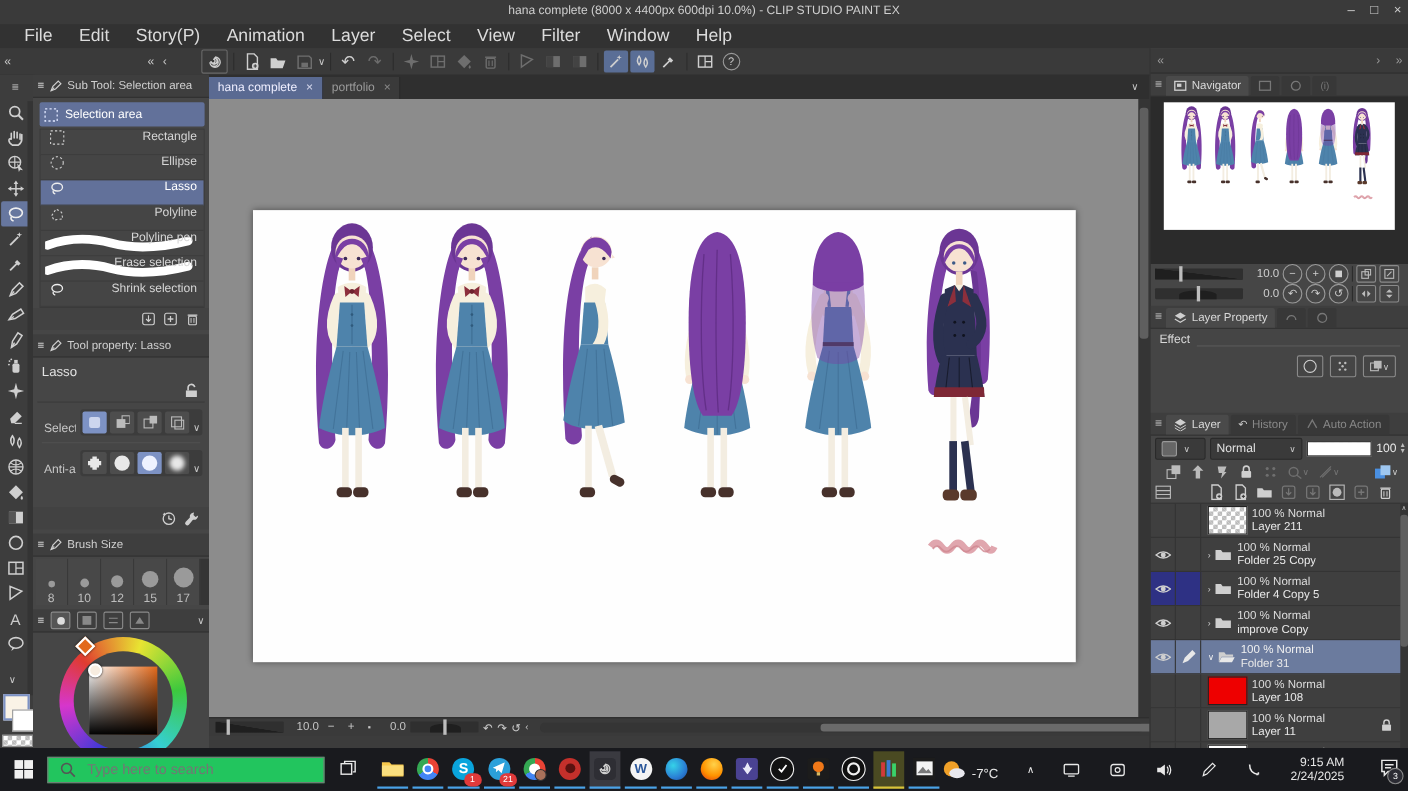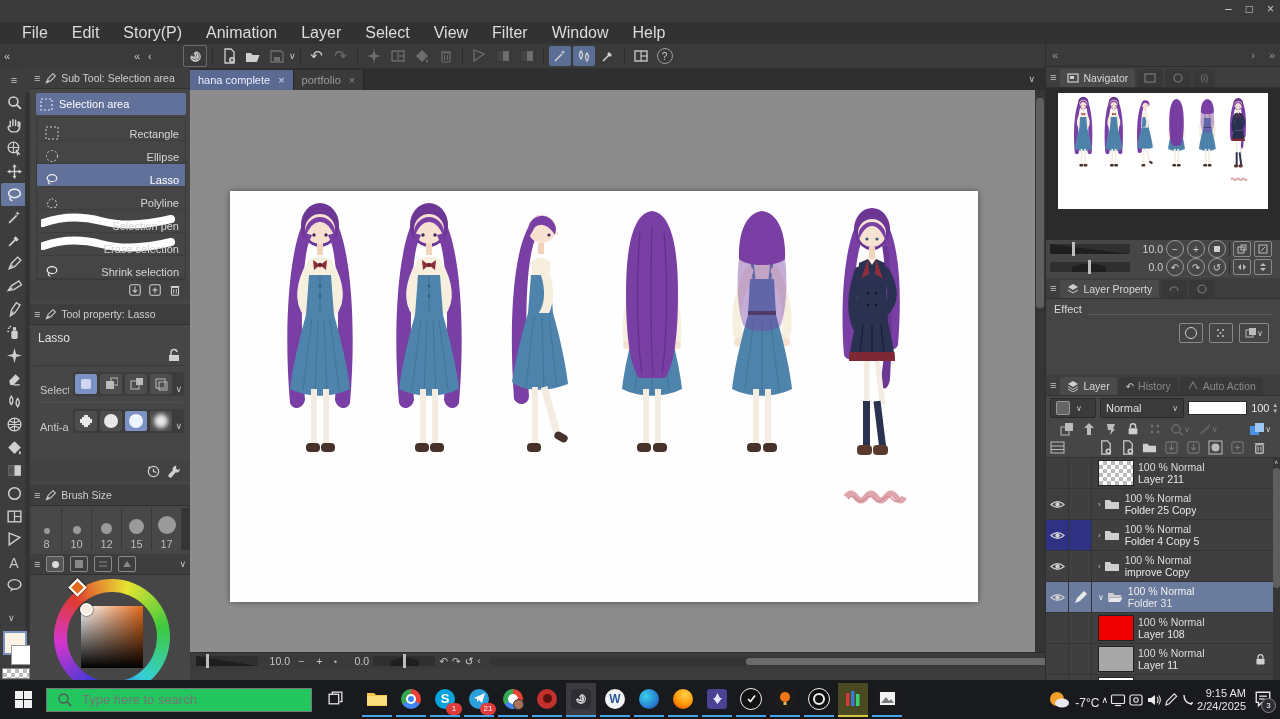--- a/index.html
+++ b/index.html
@@ -24,21 +24,21 @@
   .toolstrip{left:0;top:68px;width:30px;height:612px;background:#3d3d3d;border-right:1px solid #2e2e2e;}
   .ts-item{width:26px;height:23px;margin-left:1px;display:flex;align-items:center;justify-content:center;border-radius:2px;}
   .ts-item.sel{background:#67779f;}
   .ts-scroll{position:absolute;right:0;top:24px;width:5px;height:540px;background:#343434;}
   .swatch{position:absolute;border:1px solid #999;}
   .checker{background-image:linear-gradient(45deg,#bbb 25%,transparent 25%,transparent 75%,#bbb 75%),linear-gradient(45deg,#bbb 25%,transparent 25%,transparent 75%,#bbb 75%);background-size:8px 8px;background-position:0 0,4px 4px;background-color:#fff;}
   
   .leftpanel{left:30px;top:68px;width:160px;height:612px;background:#464646;}
   .phead{height:20px;background:#3e3e3e;display:flex;align-items:center;gap:4px;padding-left:4px;border-bottom:1px solid #303030;color:#cfcfcf;font-size:10.5px;}
   .sub-sel{margin:4px 4px 2px 6px;height:22px;background:#62719a;color:#fff;display:flex;align-items:center;gap:6px;padding-left:4px;border-radius:2px;}
-  .st-row{height:22px;display:flex;align-items:flex-end;padding:0 6px 0 8px;color:#d6d6d6;border-bottom:1px solid #3d3d3d;background:#454545;}
+  .st-row{height:22px;display:flex;align-items:flex-start;padding:0 6px 0 8px;color:#d6d6d6;border-bottom:1px solid #3d3d3d;background:#454545;}
   .st-row .lbl{margin-left:auto;font-size:11px;}
   .st-row.sel{background:#62719a;color:#fff;}
   .st-foot{height:20px;display:flex;align-items:center;justify-content:flex-end;gap:6px;padding-right:8px;background:#424242;}
   .tp-btn{width:22px;height:20px;border-radius:2px;background:#4d4d4d;display:flex;align-items:center;justify-content:center;}
   .tp-btn.on{background:#7d92c4;}
   .aa-dot{width:14px;height:14px;border-radius:50%;background:#e8e8e8;}
   .bs-cell{width:29px;height:42px;border-right:1px solid #383838;display:flex;flex-direction:column;align-items:center;justify-content:flex-end;color:#bdbdbd;background:#484848;}
   .bs-dot{border-radius:50%;background:#9a9a9a;margin-bottom:4px;}
   
   .wheel{position:absolute;border-radius:50%;
@@ -83,21 +83,21 @@
   
   .taskbar{left:0;top:680px;width:1280px;height:39px;background:#191a1e;display:flex;align-items:center;color:#eee;}
   .tb-start{width:46px;height:39px;display:flex;align-items:center;justify-content:center;}
   .searchbox{width:266px;height:24px;background:#22c55e;display:flex;align-items:center;gap:8px;padding:0 10px;box-sizing:border-box;border:1px solid #777;}
   .searchbox input{border:none;outline:none;font-size:13px;color:#555;width:200px;font-family:"Liberation Sans",sans-serif;background:transparent;}
   .app{width:30px;height:32px;margin:0 2px;display:flex;align-items:center;justify-content:center;position:relative;border-bottom:2px solid #4aa3e8;}
   .app.nob{border-bottom:2px solid transparent;}
   .app.activebg{background:#3a3a40;}
   .app.activepaint{background:#4a4a22;border-bottom:2px solid #d8c33a;}
   .badge{position:absolute;right:-2px;bottom:0px;min-width:12px;height:12px;border-radius:7px;background:#e03a3a;color:#fff;font-size:8px;display:flex;align-items:center;justify-content:center;padding:0 2px;}
-  .tray{margin-left:auto;display:flex;align-items:center;gap:2px;padding-right:8px;color:#e8e8e8;}
+  .tray{margin-left:auto;display:flex;align-items:center;gap:26px;padding-right:8px;color:#e8e8e8;}
   .clockblk{text-align:right;font-size:11px;line-height:13px;}
   .circle{border-radius:50%;}
   .notif-badge{position:absolute;right:-4px;bottom:-3px;width:13px;height:13px;border-radius:50%;background:#2b2b33;border:1px solid #888;color:#fff;font-size:8px;display:flex;align-items:center;justify-content:center;}
 </style>
 </head>
 <body>
 
 <div id="app">
 
 <svg width="0" height="0" style="position:absolute">
@@ -404,20 +404,21 @@
 
       <g transform="translate(616,300)" opacity=".8">
         <path d="M0,6 q5,-7 10,0 t10,0 t10,0 t10,0 t10,0 t8,0" fill="none" stroke="#d9919b" stroke-width="6"></path>
         <path d="M2,8 q4,-5 8,0 t9,0 t9,0 t9,0 t9,0 t8,0" fill="none" stroke="#c46a76" stroke-width="1.5" opacity=".8"></path>
       </g>
     </symbol>
   </defs>
 </svg>
 
 <div class="abs titlebar">
+  <div class="title-text">hana complete (8000 x 4400px 600dpi 10.0%)  - CLIP STUDIO PAINT EX</div>
   <div class="winbtns">
     <span>–</span>
     <span>□</span>
     <span>×</span>
   </div>
 </div>
 
 <div class="abs menubar" style="padding-left:10px;">
   <span>File</span>
   <span>Edit</span>
@@ -686,21 +687,21 @@
     <div class="st-row">
       <svg width="14" height="14">
             <path d="M2,9 L6,3 L11,6 L12,12 L4,13 Z" fill="none" stroke="#cfcfcf" stroke-width="1" stroke-dasharray="2 2"></path>
           </svg>
       <span class="lbl">Polyline</span>
     </div>
     <div class="st-row" style="position:relative;">
       <svg width="100%" height="16" style="position:absolute;left:4px;top:3px;">
             <path d="M2,10 Q30,0 60,8 T130,6" fill="none" stroke="#fff" stroke-width="8" stroke-linecap="round"></path>
           </svg>
-      <span class="lbl" style="position:relative;z-index:1;">Selection pen</span>
+      <span class="lbl" style="position:relative;z-index:1;">Polyline pen</span>
     </div>
     <div class="st-row" style="position:relative;">
       <svg width="100%" height="16" style="position:absolute;left:4px;top:3px;">
             <path d="M2,10 Q30,0 60,8 T130,6" fill="none" stroke="#fff" stroke-width="8" stroke-linecap="round"></path>
           </svg>
       <span class="lbl" style="position:relative;z-index:1;padding-left:39px;">Erase selection</span>
     </div>
     <div class="st-row">
       <svg width="14" height="14">
             <use href="#i-lasso"></use>

